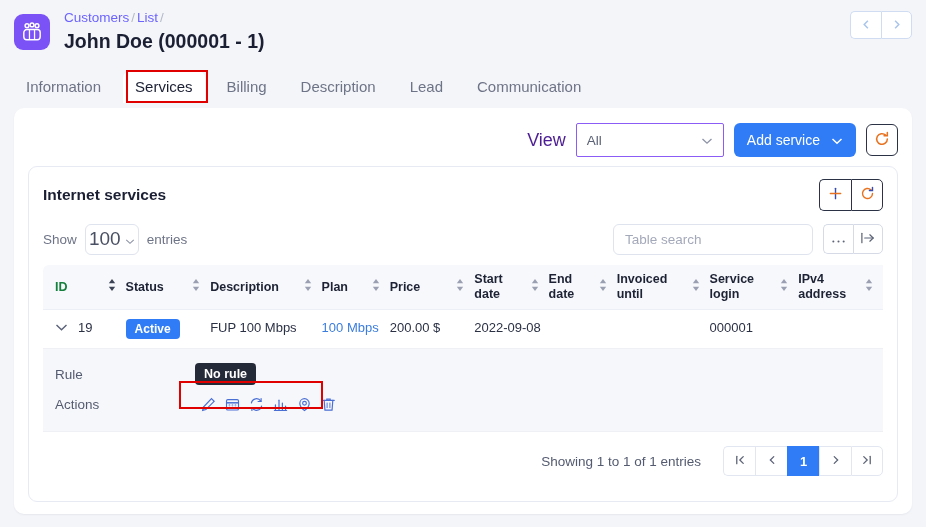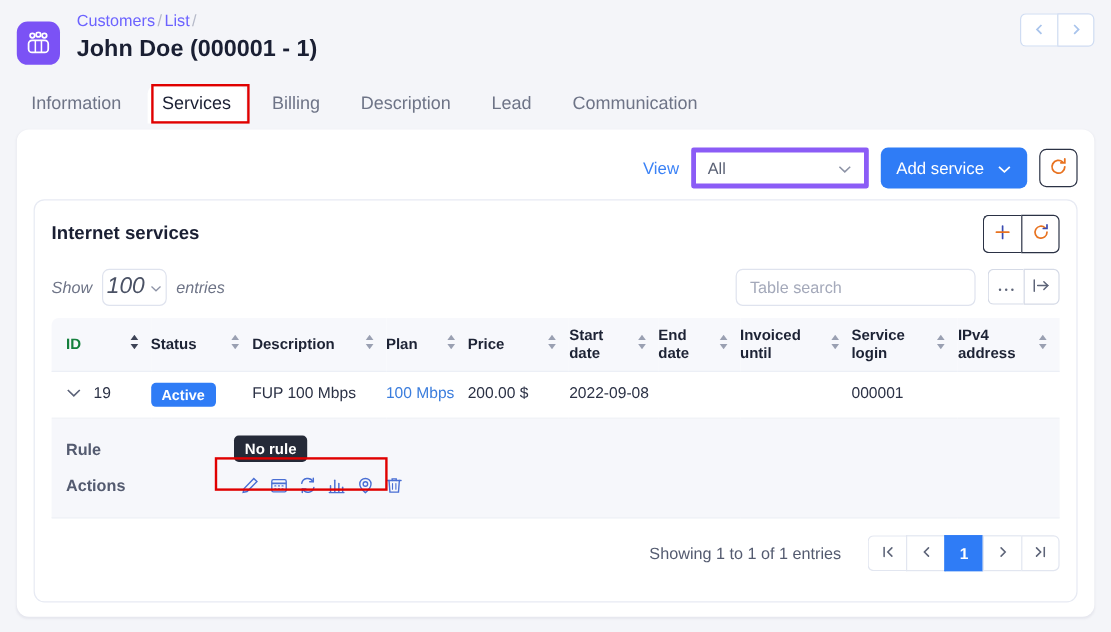--- a/index.html
+++ b/index.html
@@ -11,21 +11,21 @@
     font-family: "Liberation Sans", sans-serif;
     -webkit-font-smoothing: antialiased;
   }
 
   
   .page-header {
     position: relative;
     padding: 8px 14px 0 14px;
     height: 66px;
   }
-  .hdr-row { display: flex; align-items: flex-end; }
+  .hdr-row { display: flex; align-items: flex-start; }
   .app-icon {
     width: 36px; height: 36px;
     border-radius: 9px;
     background: #7b52f5;
     display: flex; align-items: center; justify-content: center;
     margin-top: 6px;
     flex: 0 0 auto;
   }
   .app-icon svg { display:block; }
   .hdr-text { margin-left: 14px; }
@@ -107,24 +107,24 @@
     position: relative;
   }
 
   .toolbar {
     display: flex;
     align-items: center;
     justify-content: flex-end;
     gap: 10px;
     height: 36px;
   }
-  .toolbar .view-label { font-size: 14px; color: #3b82f6; }
+  .toolbar .view-label { font-size: 18px; color: #4c1d95; }
   .select-box {
     width: 148px; height: 34px;
-    border: 4px solid #8b5cf6;
+    border: 1px solid #8b5cf6;
     border-radius: 2px;
     background: #fff;
     display: flex; align-items: center;
     justify-content: space-between;
     padding: 0 10px;
     font-size: 13.5px;
     color: #5b6275;
     cursor: pointer;
   }
   .btn-primary {
@@ -170,21 +170,21 @@
   }
   .btn-group { display: flex; }
   .btn-group .icon-btn:first-child { border-radius: 5px 0 0 5px; border-right: none; }
   .btn-group .icon-btn:last-child  { border-radius: 0 5px 5px 0; }
 
   .table-controls {
     display: flex; align-items: center; justify-content: space-between;
     margin-top: 12px;
     height: 32px;
   }
-  .show-entries { display: flex; align-items: center; gap: 8px; font-size: 13.5px; color: #6e7487; font-style: italic; }
+  .show-entries { display: flex; align-items: center; gap: 8px; font-size: 13.5px; color: #6e7487; }
   .len-select {
     height: 31px; width: 54px;
     border: 1px solid #dfe3ee; border-radius: 6px;
     display: flex; align-items: center; justify-content: center; gap: 4px;
     font-size: 19px; color: #4a5164; cursor: pointer;
     background: #fff;
   }
   .search-wrap { display: flex; align-items: center; gap: 10px; }
   .search-input {
     width: 200px; height: 31px;
@@ -258,21 +258,21 @@
     border-bottom: 1px solid #e9ecf4;
     padding: 0 !important;
   }
   .detail-box { padding: 10px 0 12px 12px; position: relative; }
   .detail-line {
     display: flex; align-items: center;
     height: 30px;
     font-size: 13.5px;
     color: #545b70;
   }
-  .detail-label { width: 140px; flex: 0 0 auto; font-weight: bold; }
+  .detail-label { width: 140px; flex: 0 0 auto; }
   .tooltip {
     background: #252a38;
     color: #fff;
     font-size: 12.5px;
     font-weight: bold;
     border-radius: 4px;
     padding: 3px 9px;
     line-height: 16px;
     display: inline-block;
   }

